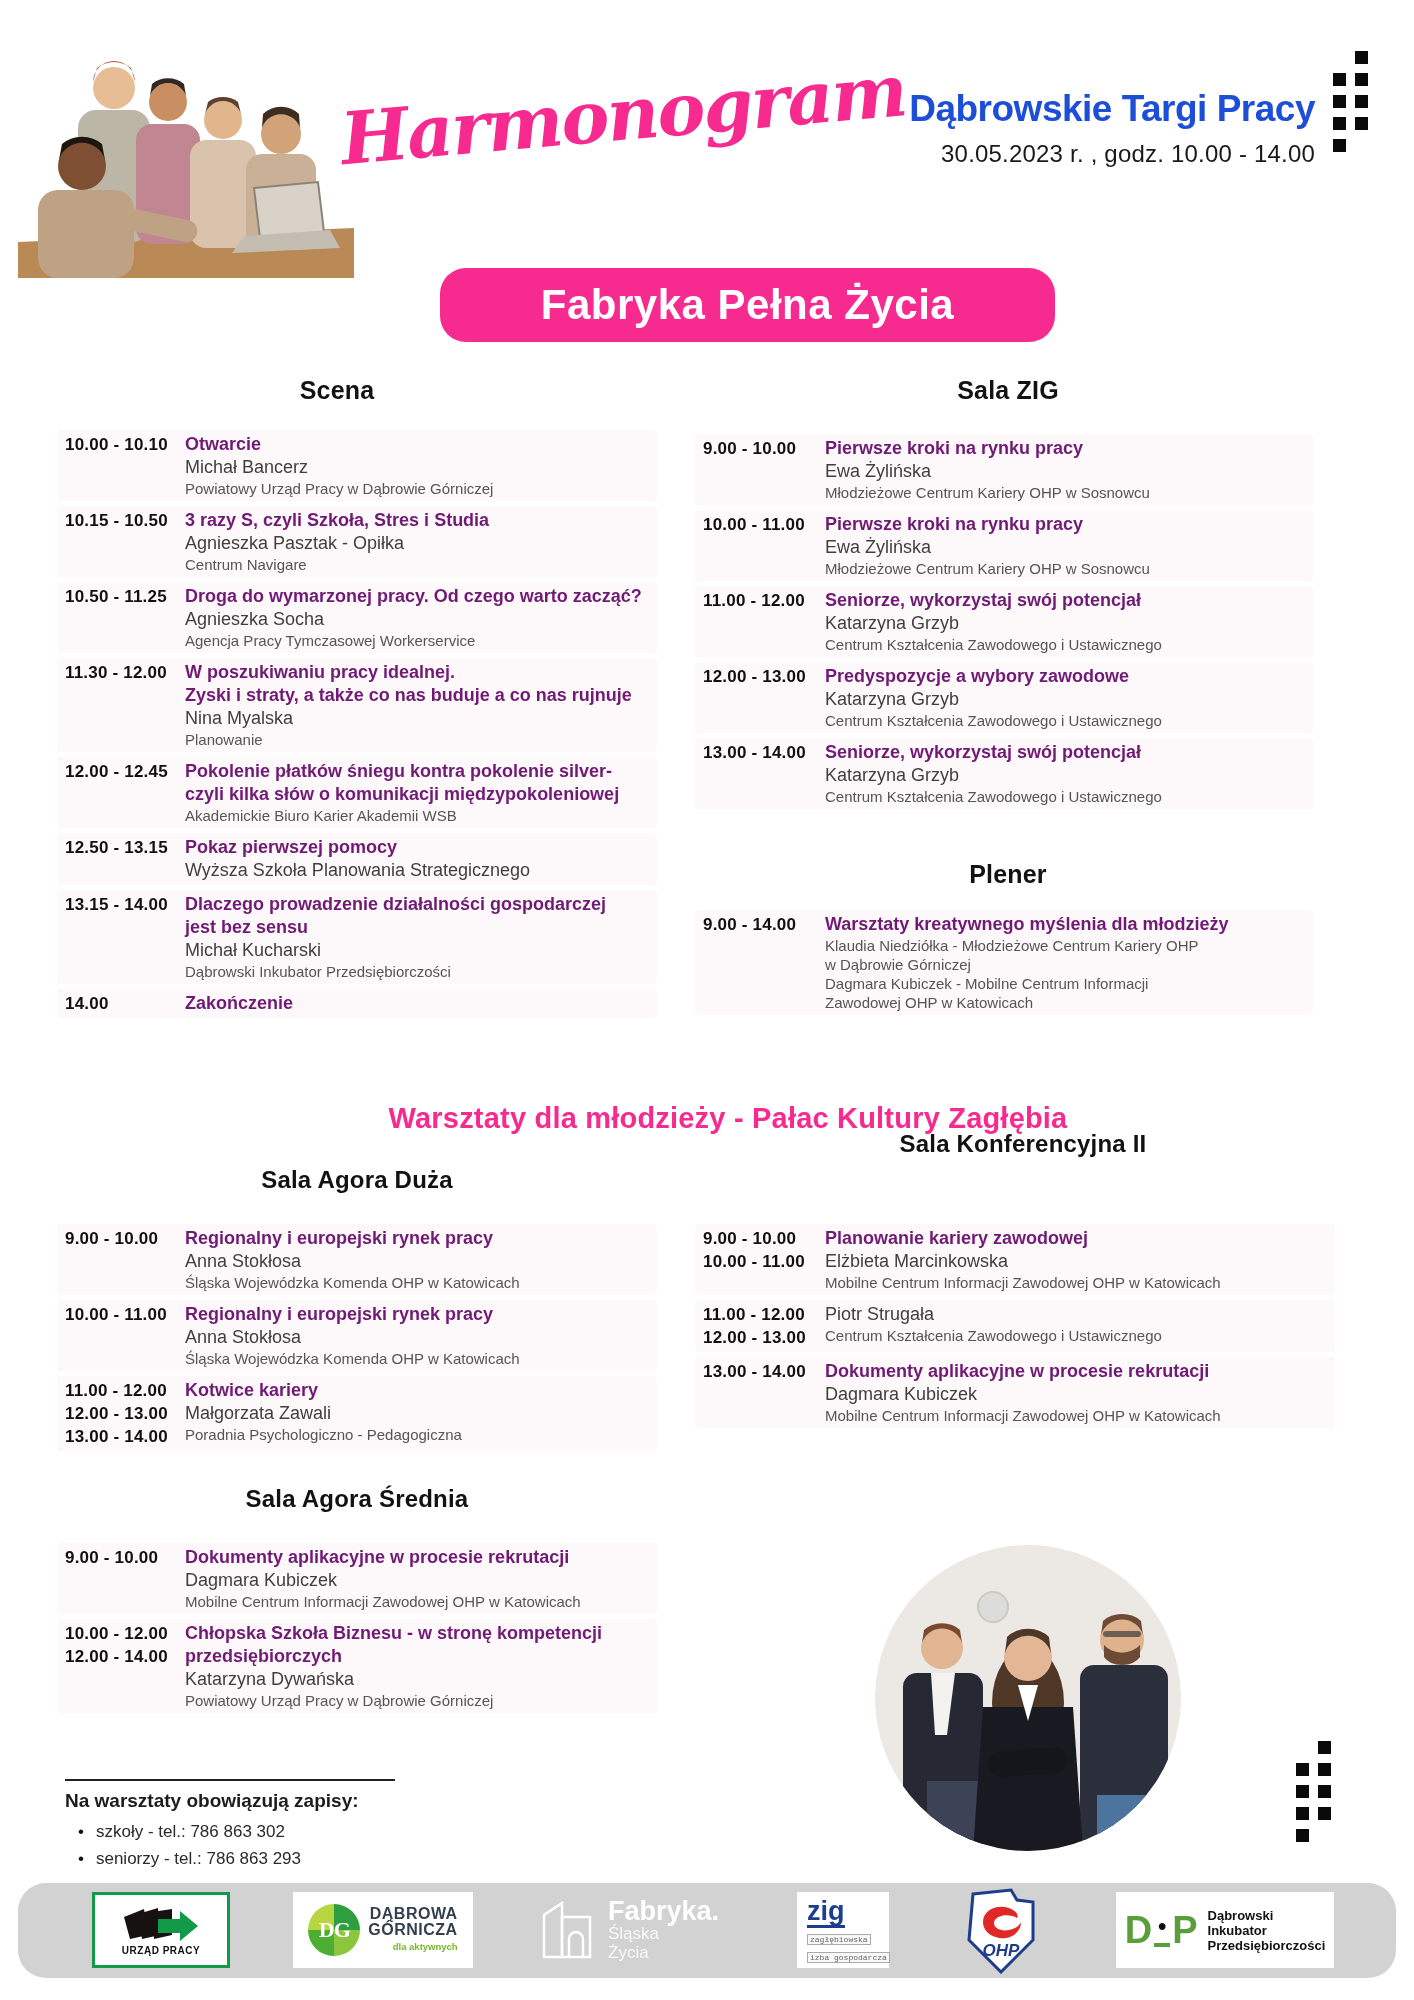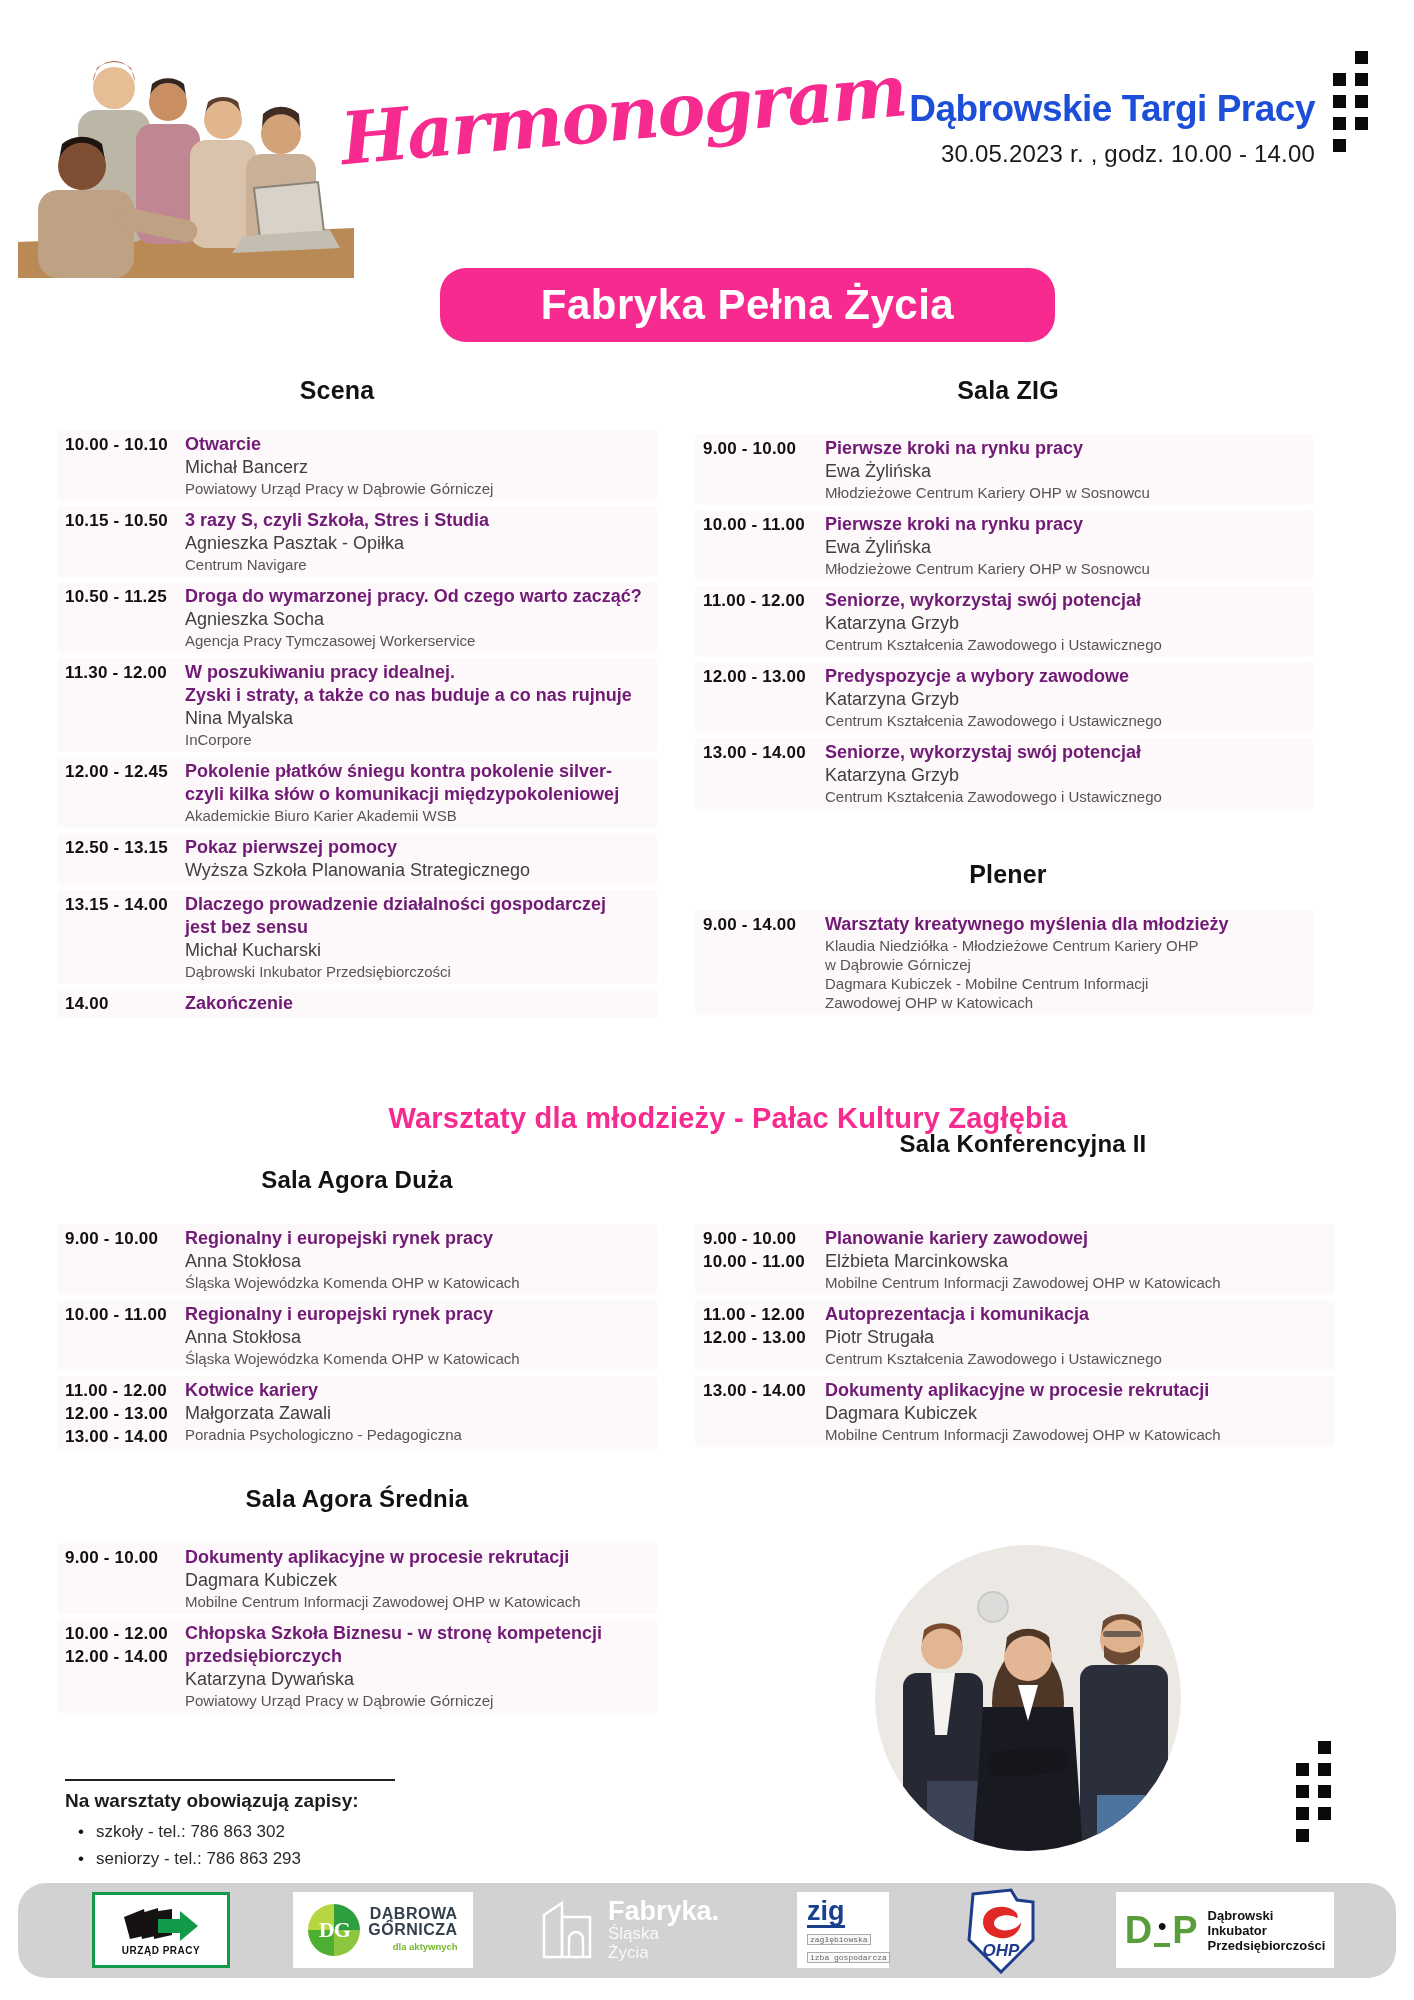--- a/index.html
+++ b/index.html
@@ -181,21 +181,21 @@
       </div>
     </div>
     <div class="sched-row">
       <div class="time-col">
         <div class="time-line">11.30 - 12.00</div>
       </div>
       <div class="content-col">
         <div class="title-line">W poszukiwaniu pracy idealnej.</div>
         <div class="title-line">Zyski i straty, a także co nas buduje a co nas rujnuje</div>
         <div class="speaker">Nina Myalska</div>
-        <div class="org">InCorpore</div>
+        <div class="org">Planowanie</div>
       </div>
     </div>
     <div class="sched-row">
       <div class="time-col">
         <div class="time-line">12.00 - 12.45</div>
       </div>
       <div class="content-col">
         <div class="title-line">Pokolenie płatków śniegu kontra pokolenie silver-</div>
         <div class="title-line">czyli kilka słów o komunikacji międzypokoleniowej</div>
         <div class="org">Akademickie Biuro Karier Akademii WSB</div>
@@ -346,21 +346,20 @@
         <div class="speaker">Elżbieta Marcinkowska</div>
         <div class="org">Mobilne Centrum Informacji Zawodowej OHP w Katowicach</div>
       </div>
     </div>
     <div class="sched-row">
       <div class="time-col">
         <div class="time-line">11.00 - 12.00</div>
         <div class="time-line">12.00 - 13.00</div>
       </div>
       <div class="content-col">
-        <div class="title-line">Autoprezentacja i komunikacja</div>
         <div class="speaker">Piotr Strugała</div>
         <div class="org">Centrum Kształcenia Zawodowego i Ustawicznego</div>
       </div>
     </div>
     <div class="sched-row">
       <div class="time-col">
         <div class="time-line">13.00 - 14.00</div>
       </div>
       <div class="content-col">
         <div class="title-line">Dokumenty aplikacyjne w procesie rekrutacji</div>

